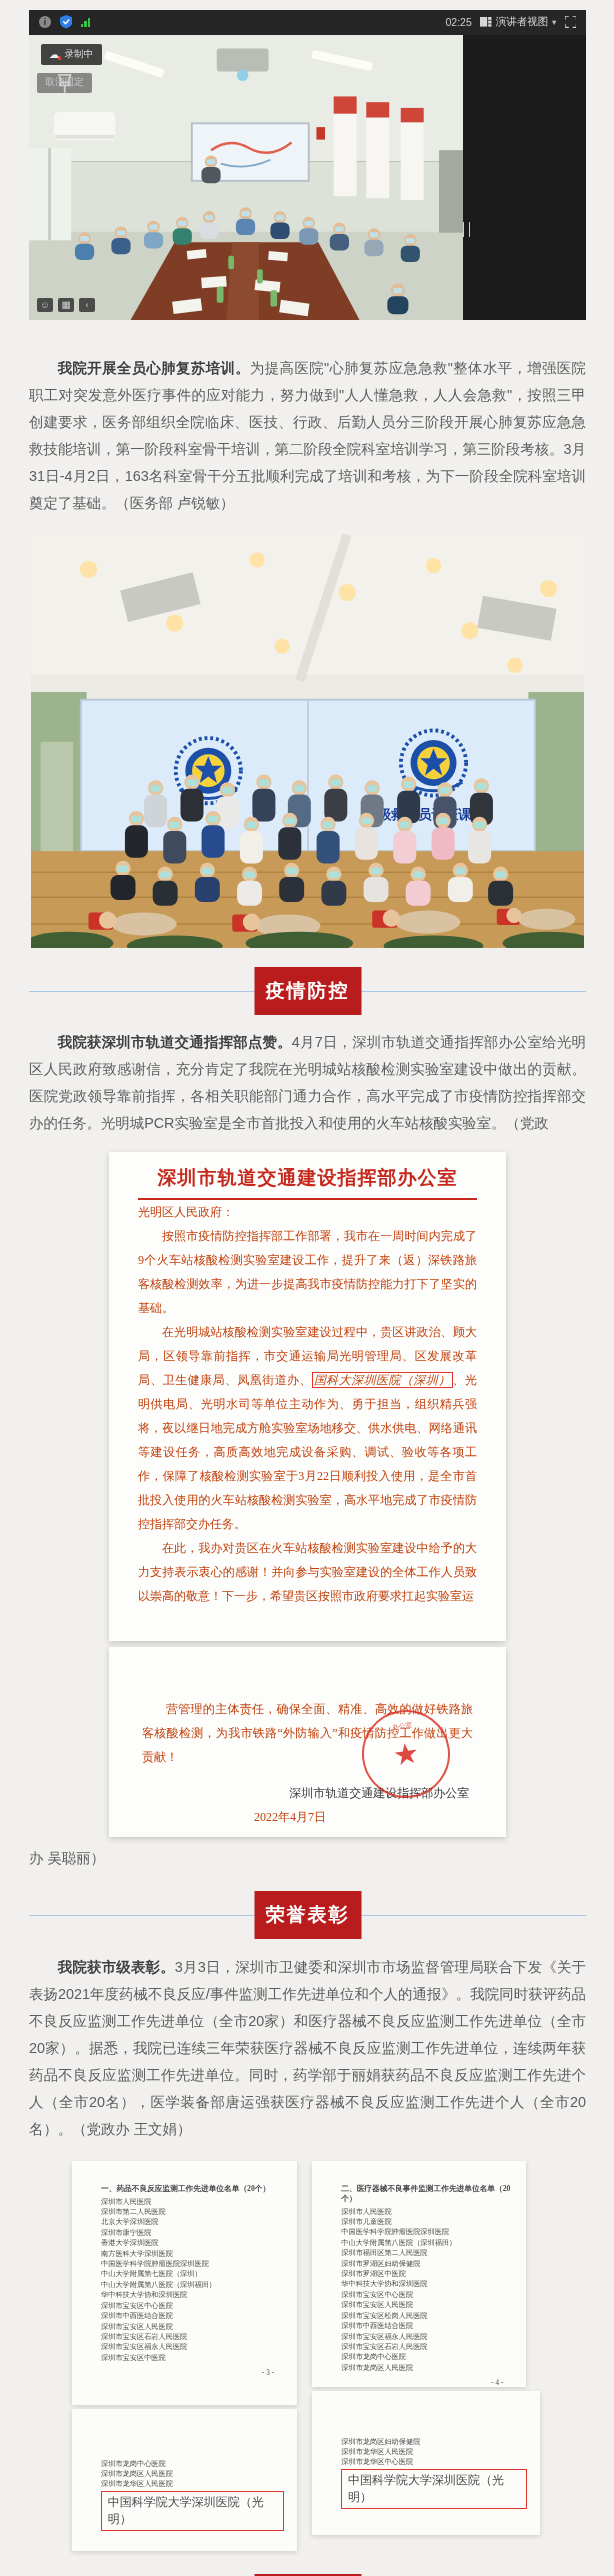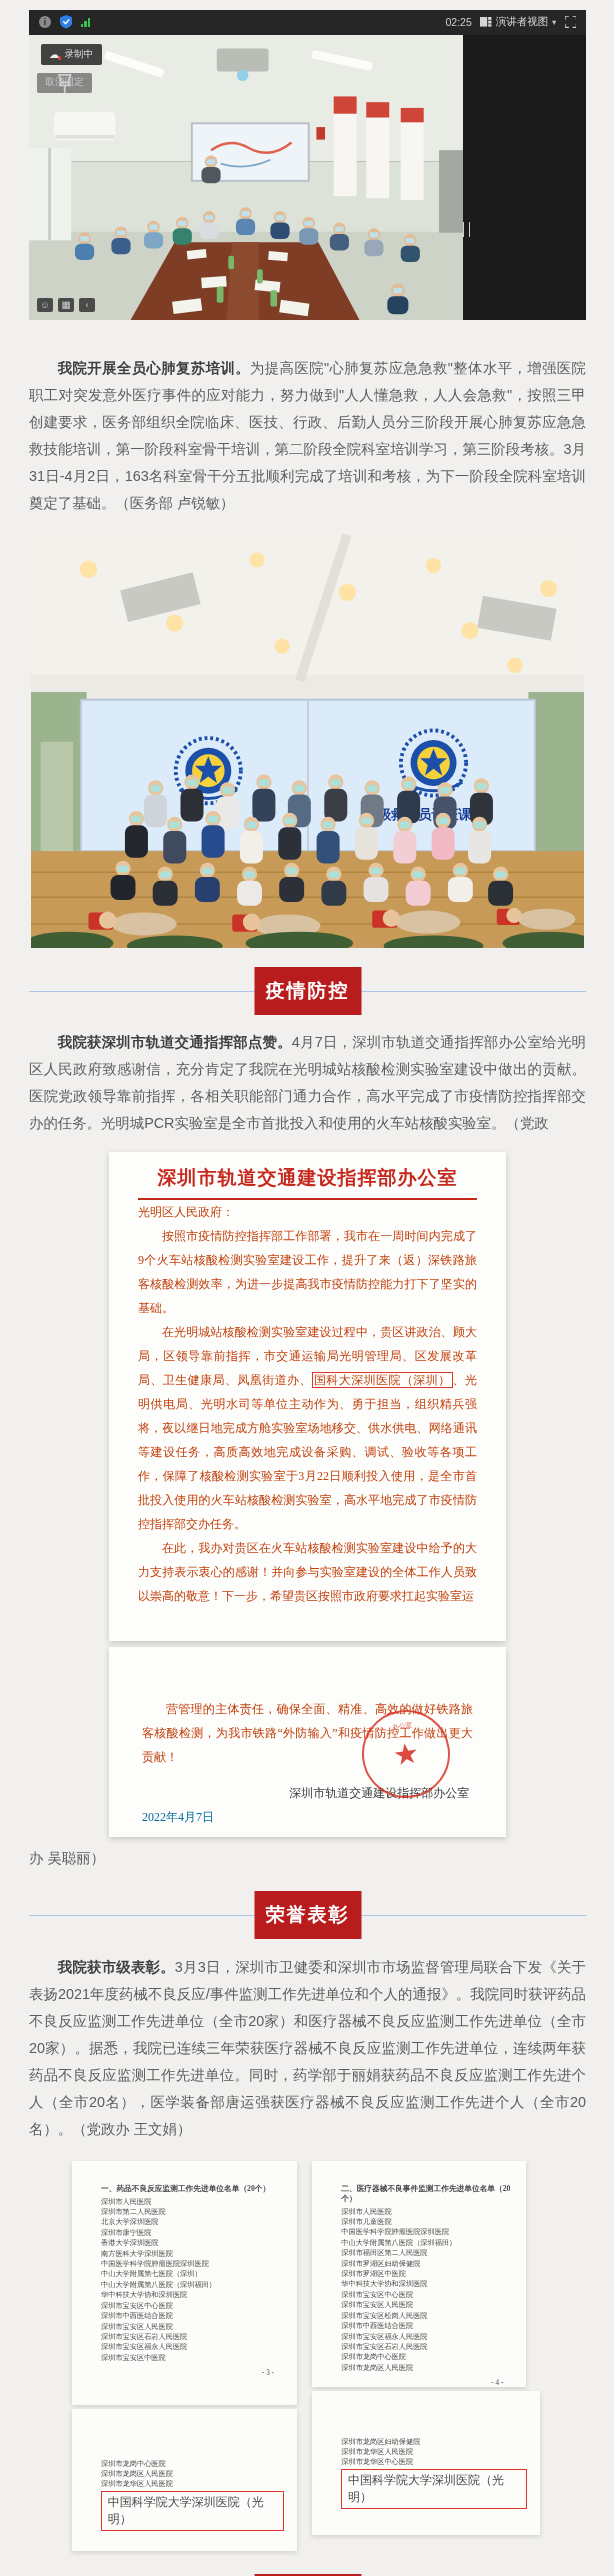--- a/index.html
+++ b/index.html
@@ -74,24 +74,24 @@
 
   
   .letter-page{background:#fdfdfc;box-shadow:0 1.9px 5.8px rgba(0,0,0,.18);box-sizing:border-box;
     font-family:"Liberation Serif","DejaVu Serif",serif;}
   .lp1{width:397px;height:489px;margin:3.8px auto 0;padding:13.4px 29px 7.7px;overflow:hidden;}
   .l-office{color:#c5281c;font-size:19px;font-weight:bold;text-align:center;letter-spacing:1px;
     padding-bottom:6.7px;border-bottom:2.9px solid #c5281c;}
   .l-title{text-align:center;font-size:17.3px;letter-spacing:11.5px;color:#333;margin:23px 0 15.3px;font-weight:bold;}
   .l-body p{font-size:12px;line-height:24px;color:#c2410c;text-align:justify;text-indent:2em;margin:0;}
   .l-body p.salu{text-indent:0;}
-  .red-inline{border:1.9px solid #e0352b;padding:0 1px;}
+  .red-inline{border:1.9px solid #e0352b;padding:0 1px;font-style:italic;}
   .lp2{width:397px;height:190px;margin:6.7px auto 0;padding:50px 33px 0;position:relative;overflow:hidden;}
   .l-sign{text-align:right;font-size:12px;color:#3a3a3a;margin-top:15.3px;padding-right:3.8px;}
-  .l-date{text-align:left;font-size:12px;color:#0369a1;margin-top:7.7px;padding-right:35px;}
+  .l-date{text-align:center;font-size:12px;color:#c2410c;margin-top:7.7px;padding-right:35px;}
   .stamp{position:absolute;right:56px;top:63px;width:84px;height:84px;border:2.9px solid rgba(214,42,30,.8);
     border-radius:50%;display:flex;align-items:center;justify-content:center;transform:rotate(-8deg);}
   .stamp .star{color:rgba(214,42,30,.85);font-size:29px;line-height:1;}
   .stamp .ring-text{position:absolute;top:9.6px;left:0;right:0;text-align:center;color:rgba(214,42,30,.7);font-size:6.7px;}
 
   
   .docs{display:flex;gap:15.3px;margin:17.3px 0 0 43px;}
   .doc-page{background:#fcfcfa;box-shadow:0 1.9px 4.8px rgba(0,0,0,.16);box-sizing:border-box;
     font-family:"Liberation Serif","DejaVu Serif",serif;color:#4a4a4a;padding:23px 13.4px 5.8px 29px;overflow:hidden;}
   .dp-l1{width:225px;height:244px;}

